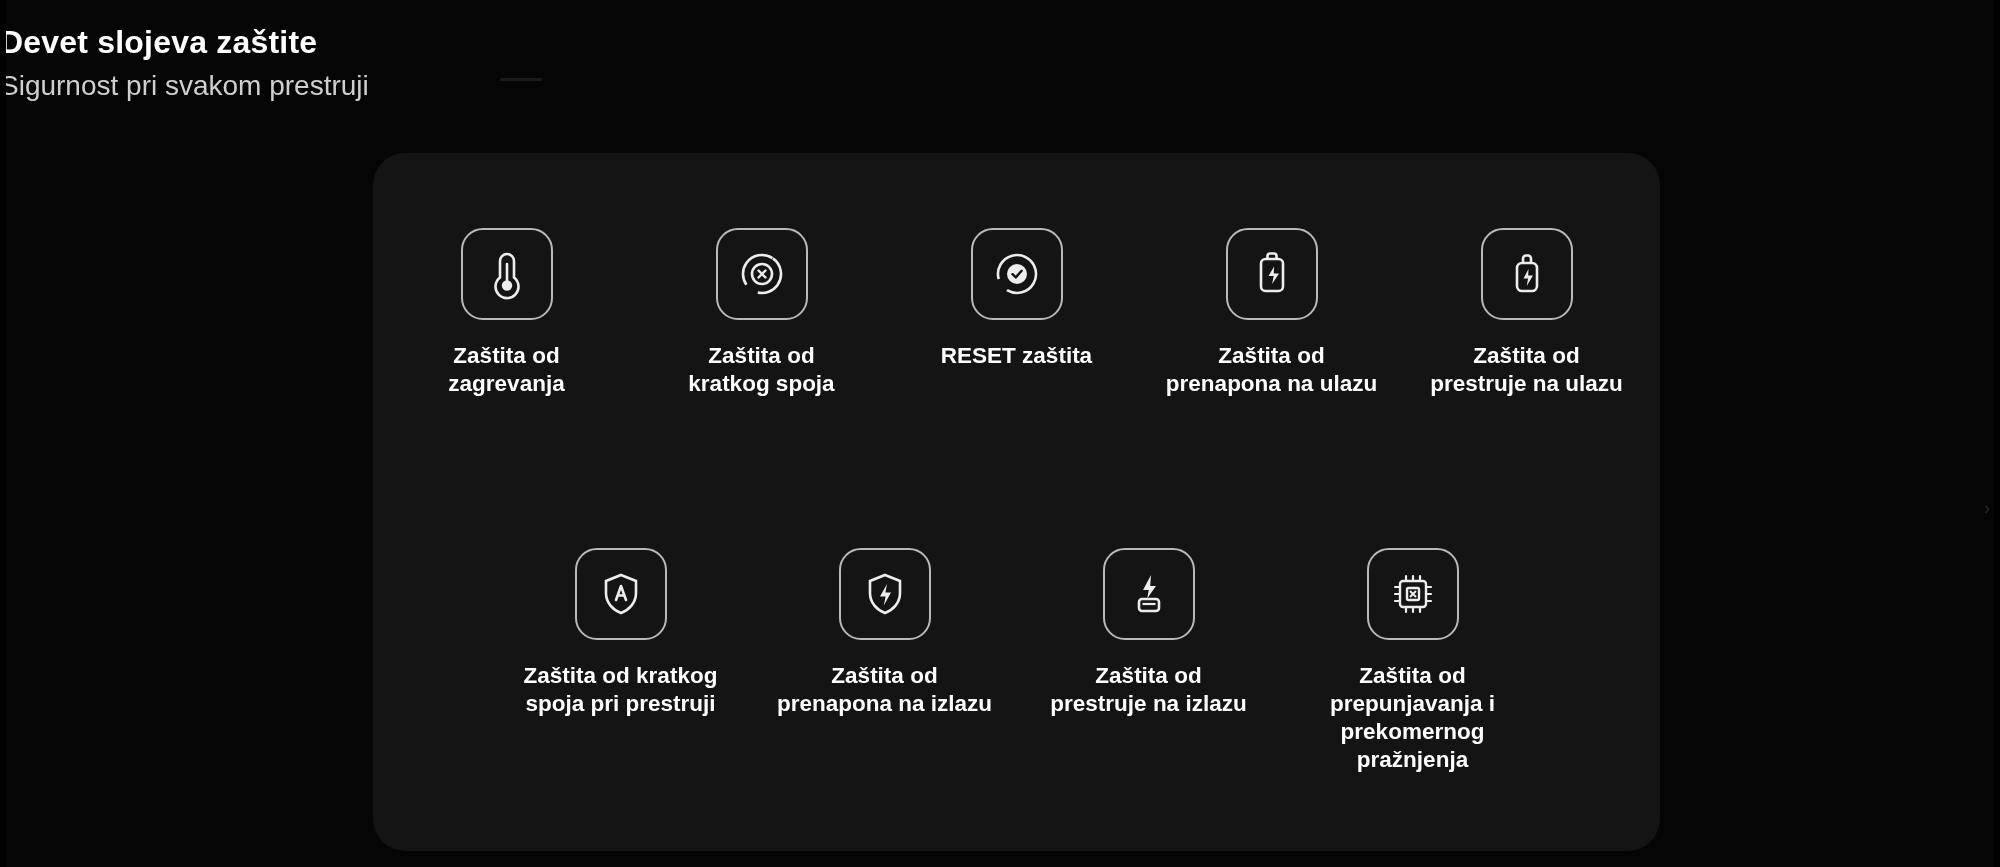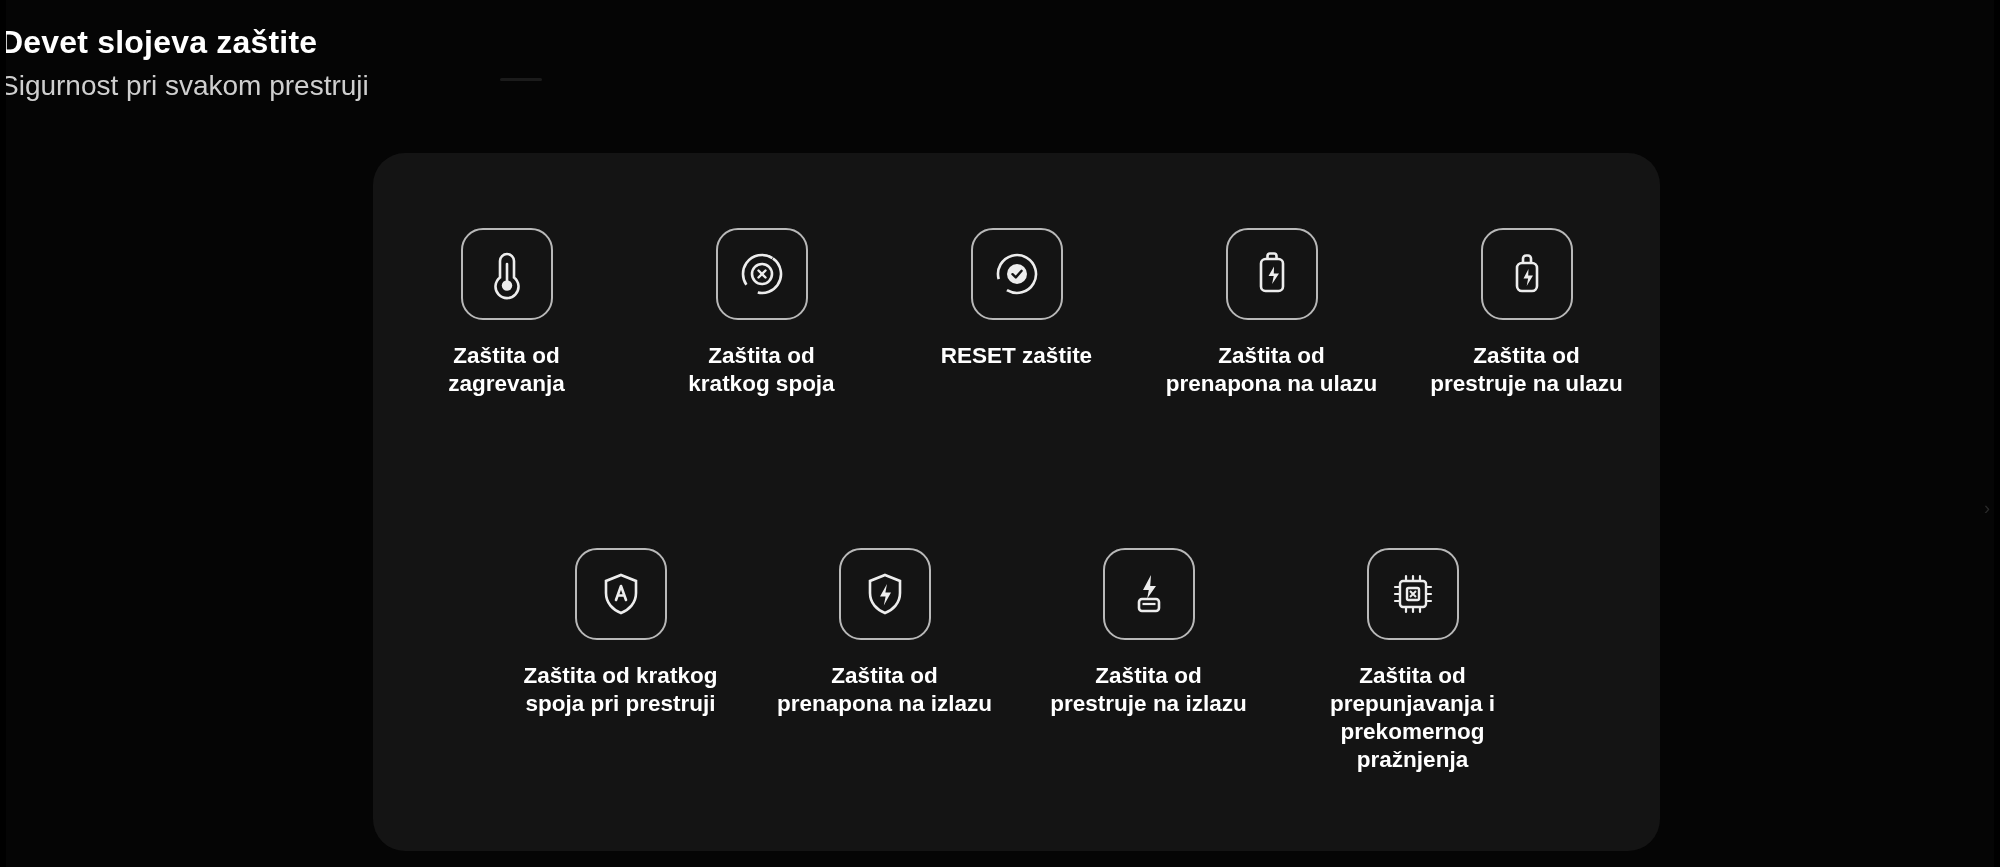--- a/index.html
+++ b/index.html
@@ -176,21 +176,21 @@
       </div>
 
       <div class="item">
         <div class="icon-box">
           <svg width="52" height="52" viewBox="0 0 52 52" fill="none" stroke="#ededed" stroke-width="2.6">
             <circle cx="26" cy="26" r="19" stroke-dasharray="60 14" transform="rotate(-60 26 26)"></circle>
             <circle cx="26" cy="26" r="10" fill="#ededed" stroke="none"></circle>
             <path d="M21.5 26.2 L24.8 29.4 L30.6 22.8" stroke="#141414" stroke-width="2.4" stroke-linecap="round" stroke-linejoin="round" fill="none"></path>
           </svg>
         </div>
-        <div class="label">RESET zaštite</div>
+        <div class="label">RESET zaštita</div>
       </div>
 
       <div class="item">
         <div class="icon-box">
           <svg width="44" height="52" viewBox="0 0 44 52" fill="none" stroke="#ededed" stroke-width="2.6">
             <rect x="11" y="11" width="22" height="32" rx="4.5"></rect>
             <path d="M17.5 11 v-3 a2.5 2.5 0 0 1 2.5 -2.5 h4 a2.5 2.5 0 0 1 2.5 2.5 v3"></path>
             <path d="M24 18.5 L18.5 28 h5.2 l-1.6 8 L29 25.5 h-5.2 z" fill="#ededed" stroke="none"></path>
           </svg>
         </div>

